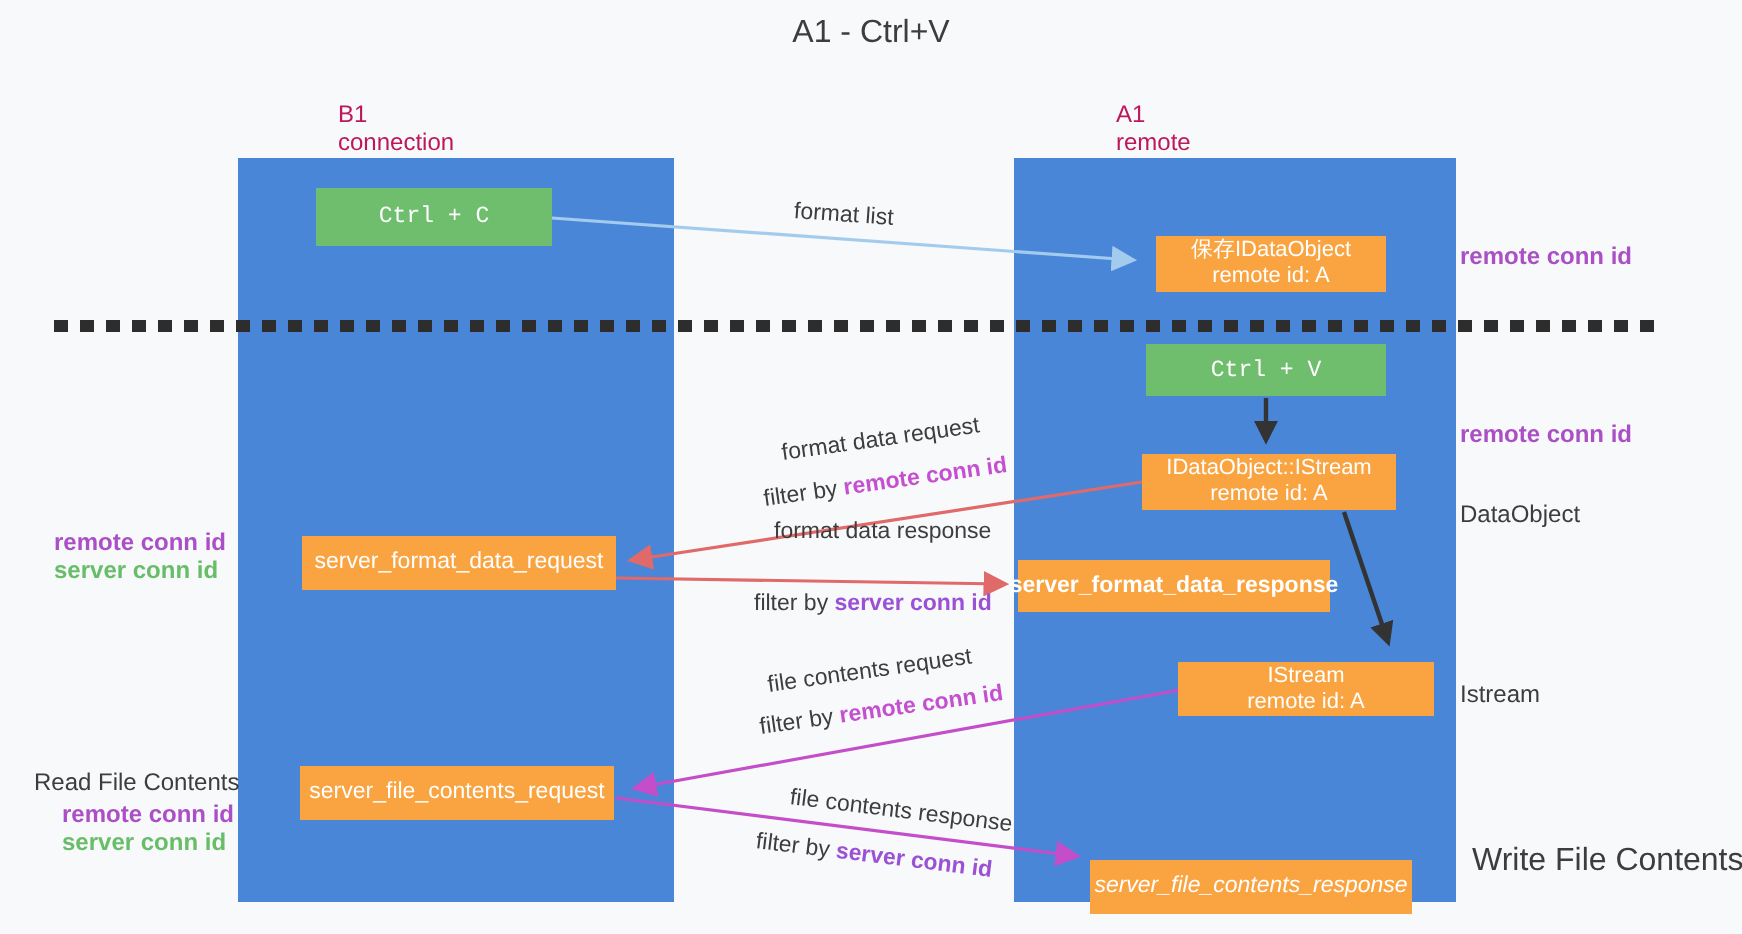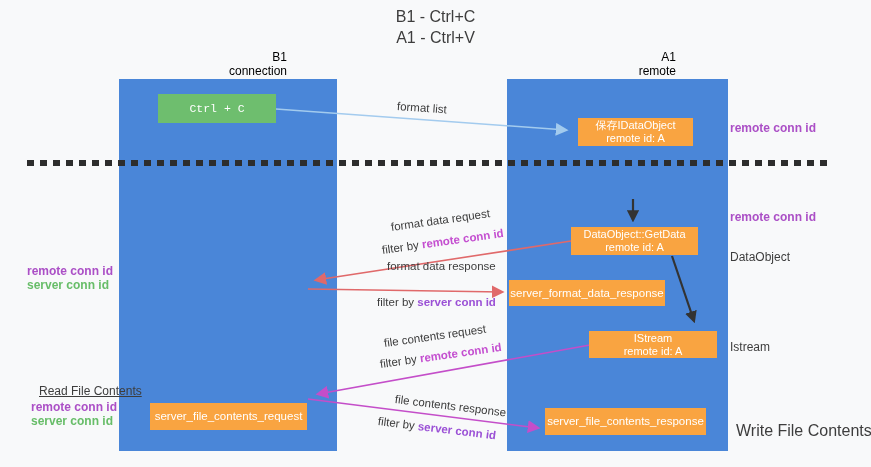--- a/index.html
+++ b/index.html
@@ -4,21 +4,21 @@
 <style>
   html,body{margin:0;padding:0;background:#f8f9fa;}
   #canvas{
     position:relative;width:871px;height:467px;overflow:hidden;
     background:#f8f9fa;
     font-family:"Liberation Sans","DejaVu Sans",sans-serif;
     color:#3d3d3d;
   }
   .abs{position:absolute;}
   .title{left:0;top:6px;width:871px;text-align:center;font-size:16px;line-height:21px;color:#3d3d3d;}
-  .colheader{text-align:right;font-size:12px;line-height:14px;color:#000000;}
+  .colheader{text-align:left;font-size:12px;line-height:14px;color:#be185d;}
   .column{background:#4a86d8;}
   .col-left{left:119px;top:79px;width:218px;height:372px;}
   .col-right{left:507px;top:79px;width:221px;height:372px;}
   .box{display:flex;flex-direction:column;align-items:center;justify-content:center;
        color:#ffffff;text-align:center;font-size:11.5px;line-height:13px;}
   .green{background:#6ebe6e;font-family:Liberation Mono, monospace;}
   .orange{background:#f9a441;}
   .lbl{font-size:11.5px;white-space:nowrap;color:#3d3d3d;transform-origin:left center;}
   .purple{color:#ab4fc6;font-weight:bold;}
   .greentxt{color:#67bd68;font-weight:bold;}
@@ -28,21 +28,20 @@
   .rot-dn{transform:rotate(7deg);}
   .rot-sm{transform:rotate(4deg);}
   svg{position:absolute;left:0;top:0;pointer-events:none;}
 </style>
 </head>
 <body>
 
 <div id="canvas">
 
   <div class="abs title">
-    <div>B1 - Ctrl+C</div>
     <div>A1 - Ctrl+V</div>
   </div>
 
   <div class="abs colheader" style="left:169px;top:50px;width:118px;">
     <div>B1</div>
     <div>connection</div>
   </div>
   <div class="abs colheader" style="left:558px;top:50px;width:118px;">
     <div>A1</div>
     <div>remote</div>
@@ -86,41 +85,47 @@
 
   <div class="abs box green" style="left:158px;top:94px;width:118px;height:29px;">
     <div>Ctrl + C</div>
   </div>
 
   <div class="abs box orange" style="left:578px;top:118px;width:115px;height:28px;font-size:11px;align-items:center;">
     <div>保存IDataObject</div>
     <div>remote id: A</div>
   </div>
 
+  <div class="abs box green" style="left:573px;top:172px;width:120px;height:26px;">
+    <div>Ctrl + V</div>
+  </div>
 
   <div class="abs box orange" style="left:571px;top:227px;width:127px;height:28px;font-size:11px;">
-    <div>DataObject::GetData</div>
+    <div>IDataObject::IStream</div>
     <div>remote id: A</div>
   </div>
 
+  <div class="abs box orange" style="left:151px;top:268px;width:157px;height:27px;">
+    <div>server_format_data_request</div>
+  </div>
 
-  <div class="abs box orange" style="left:509px;top:280px;width:156px;height:26px;">
+  <div class="abs box orange" style="left:509px;top:280px;width:156px;height:26px;font-weight:bold;">
     <div>server_format_data_response</div>
   </div>
 
   <div class="abs box orange" style="left:589px;top:331px;width:128px;height:27px;font-size:11px;">
     <div>IStream</div>
     <div>remote id: A</div>
   </div>
 
-  <div class="abs box orange" style="left:150px;top:383px;width:157px;height:27px;margin-top:20px;">
+  <div class="abs box orange" style="left:150px;top:383px;width:157px;height:27px;">
     <div>server_file_contents_request</div>
   </div>
 
-  <div class="abs box orange" style="left:545px;top:408px;width:161px;height:27px;">
+  <div class="abs box orange" style="left:545px;top:430px;width:161px;height:27px;font-style:italic;">
     <div>server_file_contents_response</div>
   </div>
 
   <div class="abs lbl rot-sm" style="left:397px;top:100px;">format list</div>
 
   <div class="abs lbl rot-up" style="left:391px;top:221px;">format data request</div>
   <div class="abs lbl rot-up" style="left:382px;top:244px;">
     <span>filter by</span>
     <span class="inline-remote">remote conn id</span>
   </div>
@@ -144,17 +149,17 @@
   </div>
 
   <div class="abs lbl purple" style="left:730px;top:121px;font-size:12px;">remote conn id</div>
   <div class="abs lbl purple" style="left:730px;top:210px;font-size:12px;">remote conn id</div>
   <div class="abs lbl" style="left:730px;top:250px;font-size:12px;">DataObject</div>
   <div class="abs lbl" style="left:730px;top:340px;font-size:12px;">Istream</div>
   <div class="abs lbl" style="left:736px;top:422px;font-size:16px;">Write File Contents</div>
 
   <div class="abs lbl purple" style="left:27px;top:264px;font-size:12px;">remote conn id</div>
   <div class="abs lbl greentxt" style="left:27px;top:278px;font-size:12px;">server conn id</div>
-  <div class="abs lbl" style="left:39px;top:384px;font-size:12px;text-decoration:underline;">Read File Contents</div>
+  <div class="abs lbl" style="left:17px;top:384px;font-size:12px;">Read File Contents</div>
   <div class="abs lbl purple" style="left:31px;top:400px;font-size:12px;">remote conn id</div>
   <div class="abs lbl greentxt" style="left:31px;top:414px;font-size:12px;">server conn id</div>
 
 </div>
 
 </body></html>

